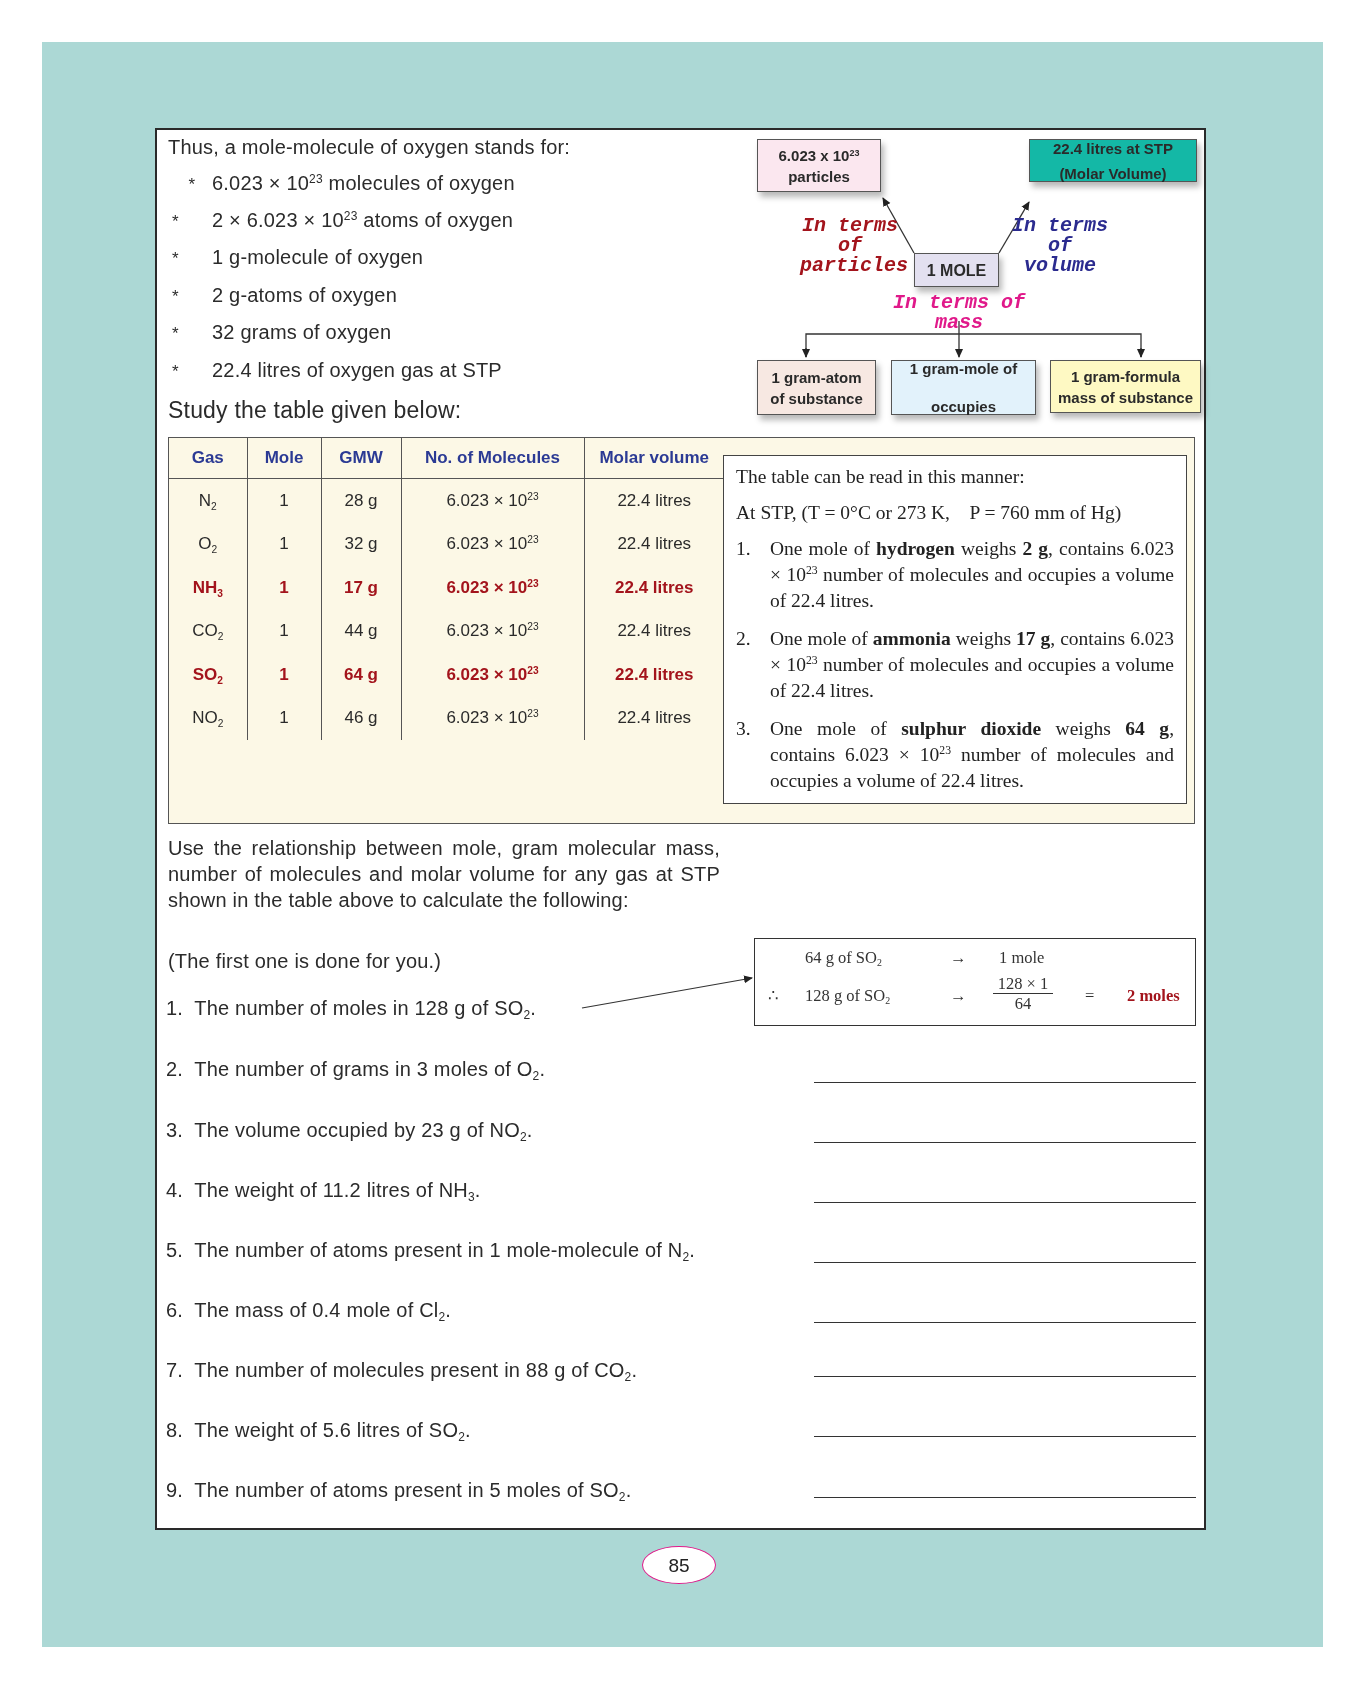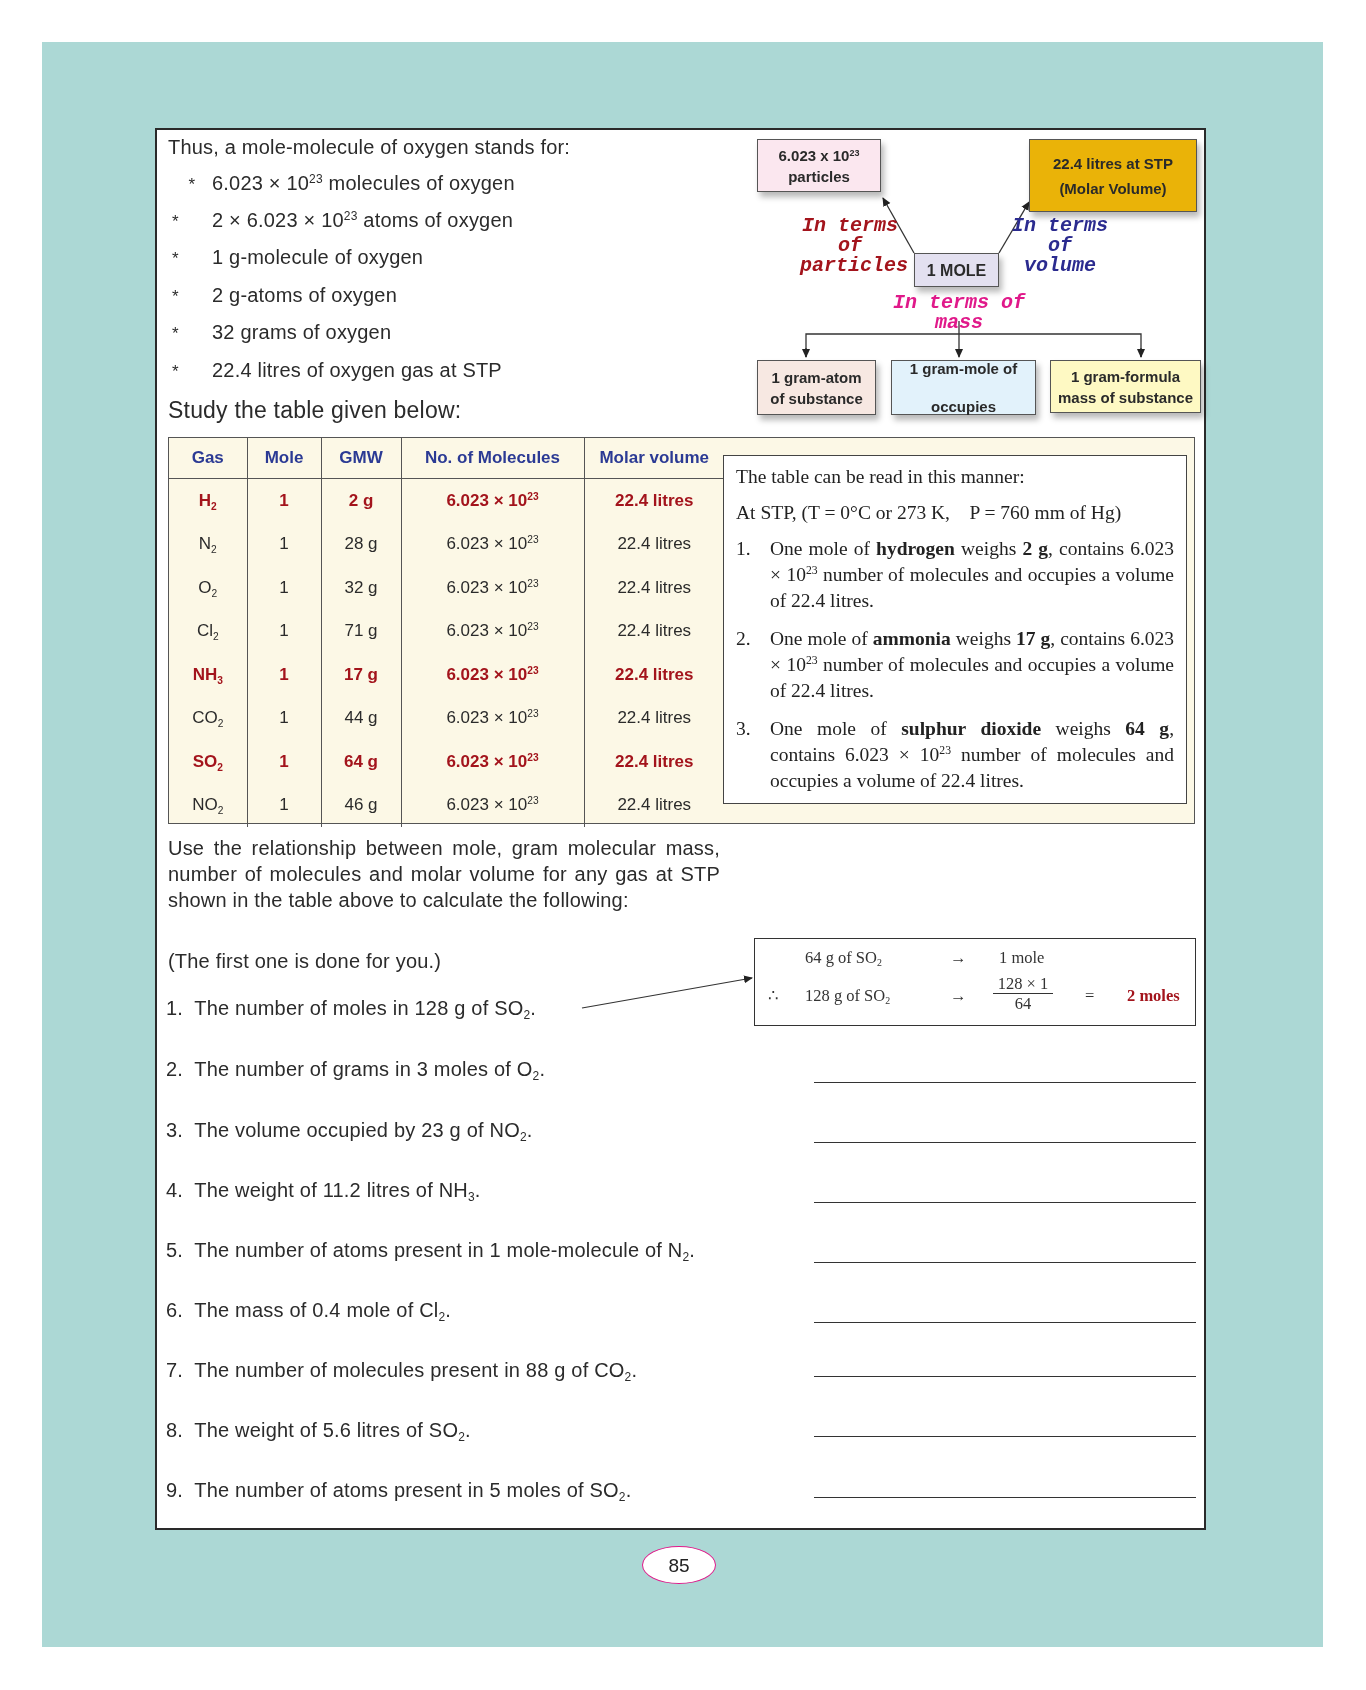--- a/index.html
+++ b/index.html
@@ -60,21 +60,21 @@
   <line x1="959" y1="321" x2="959" y2="357" stroke="#333" stroke-width="1.3" marker-end="url(#ah)"></line>
   <polyline points="806,357 806,334 1141,334 1141,357" fill="none" stroke="#333" stroke-width="1.3"></polyline>
   <line x1="806" y1="348" x2="806" y2="357" stroke="#333" stroke-width="1.3" marker-end="url(#ah)"></line>
   <line x1="1141" y1="348" x2="1141" y2="357" stroke="#333" stroke-width="1.3" marker-end="url(#ah)"></line>
 </svg>
 
 <div class="dbox" style="left:757px; top:139px; width:124px; height:53px; background:#fbe7ef;">
   <div><span>6.023 x 10</span><sup>23</sup></div>
   <div>particles</div>
 </div>
-<div class="dbox" style="left:1029px; top:139px; width:168px; height:73px; background:#eab308; line-height:25px;">
+<div class="dbox" style="left:1029px; top:139px; width:168px; height:43px; background:#14b8a6; line-height:25px;">
   <div>22.4 litres at STP</div>
   <div>(Molar Volume)</div>
 </div>
 <div class="dbox" style="left:914px; top:253px; width:85px; height:34px; background:#e3e0f0; font-size:16px;">
   <div>1 MOLE</div>
 </div>
 <div class="dlabel" style="left:800px; top:216px; width:100px; color:#a3141c;">
   <div>In terms of</div>
   <div>particles</div>
 </div>
@@ -109,45 +109,31 @@
     <thead>
       <tr>
         <th>Gas</th>
         <th>Mole</th>
         <th>GMW</th>
         <th>No. of Molecules</th>
         <th>Molar volume</th>
       </tr>
     </thead>
     <tbody>
-      <tr class="hl">
-        <td><span>H</span><sub>2</sub></td>
-        <td>1</td>
-        <td>2 g</td>
-        <td><span>6.023 × 10</span><sup>23</sup></td>
-        <td>22.4 litres</td>
-      </tr>
       <tr>
         <td><span>N</span><sub>2</sub></td>
         <td>1</td>
         <td>28 g</td>
         <td><span>6.023 × 10</span><sup>23</sup></td>
         <td>22.4 litres</td>
       </tr>
       <tr>
         <td><span>O</span><sub>2</sub></td>
         <td>1</td>
         <td>32 g</td>
-        <td><span>6.023 × 10</span><sup>23</sup></td>
-        <td>22.4 litres</td>
-      </tr>
-      <tr>
-        <td><span>Cl</span><sub>2</sub></td>
-        <td>1</td>
-        <td>71 g</td>
         <td><span>6.023 × 10</span><sup>23</sup></td>
         <td>22.4 litres</td>
       </tr>
       <tr class="hl">
         <td><span>NH</span><sub>3</sub></td>
         <td>1</td>
         <td>17 g</td>
         <td><span>6.023 × 10</span><sup>23</sup></td>
         <td>22.4 litres</td>
       </tr>

